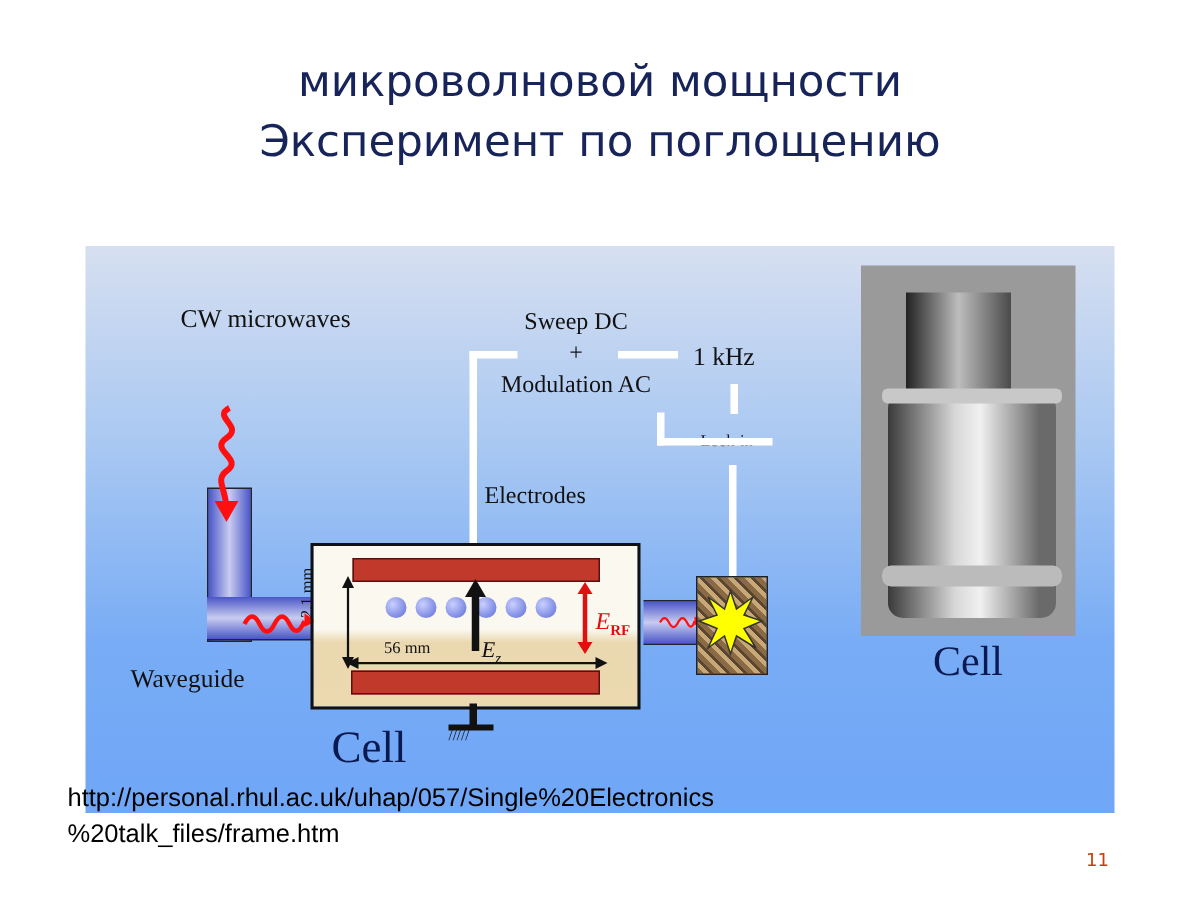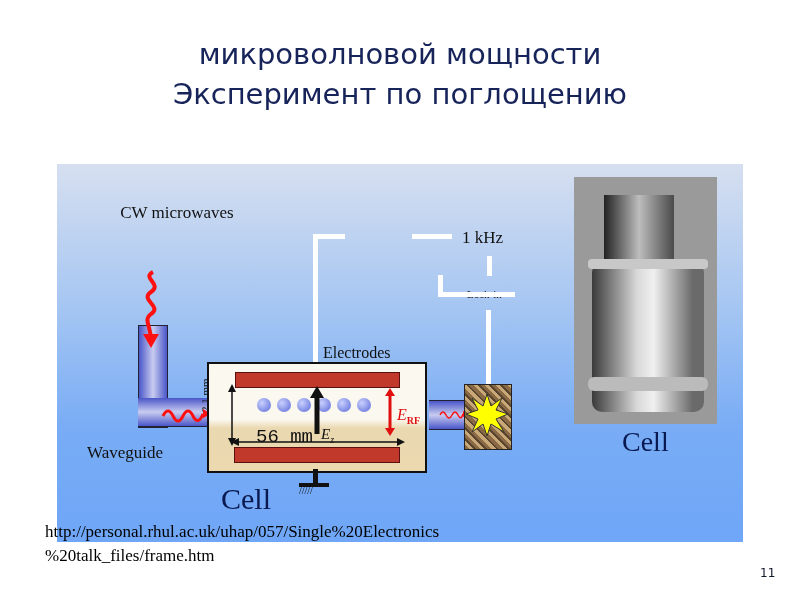--- a/index.html
+++ b/index.html
@@ -2,40 +2,45 @@
 <html><head>
 <meta charset="utf-8">
 <style>
   html,body{margin:0;padding:0;}
   body{width:800px;height:600px;background:#ffffff;position:relative;overflow:hidden;font-family:"DejaVu Sans",sans-serif;}
   .title{position:absolute;left:0;top:34px;width:800px;text-align:center;color:#17245a;font-family:"DejaVu Sans",sans-serif;font-size:29px;line-height:40px;}
   .figure{position:absolute;left:57px;top:118px;width:686px;height:378px;background:linear-gradient(#d6dff0 0%,#a9c8f2 35%,#78acf5 70%,#6fa6f7 100%);overflow:hidden;margin-top:46px;}
   .serif{font-family:"Liberation Serif","DejaVu Serif",serif;color:#111;position:absolute;white-space:nowrap;}
   .abs{position:absolute;}
   .wire{position:absolute;background:#ffffff;}
-  .source{position:absolute;left:45px;top:520px;font-size:17px;color:#000;line-height:24px;font-family:Liberation Serif, serif;}
-  .pagenum{position:absolute;left:760px;top:566px;font-size:12px;color:#0f172a;font-family:"DejaVu Sans",sans-serif;text-align:right;}
+  .source{position:absolute;left:45px;top:520px;font-size:17px;color:#000;line-height:24px;font-family:Liberation Sans, sans-serif;}
+  .pagenum{position:absolute;left:724px;top:566px;font-size:12px;color:#c2410c;font-family:"DejaVu Sans",sans-serif;text-align:right;}
 </style>
 </head>
 <body>
 
 <div class="title">
   <div>микроволновой мощности</div>
   <div>Эксперимент по поглощению</div>
 </div>
 
 <div class="figure">
 
   <div class="serif" style="left:20px;top:38px;width:200px;text-align:center;font-size:17px;line-height:21px;">
     <div>CW microwaves</div>
   </div>
 
+  <div class="serif" style="left:262px;top:40px;width:130px;text-align:center;font-size:16px;line-height:21px;">
+    <div>Sweep DC</div>
+    <div>+</div>
+    <div>Modulation AC</div>
+  </div>
   <div class="serif" style="left:405px;top:64px;font-size:17px;">1 kHz</div>
   <div class="serif" style="left:410px;top:124px;font-size:11px;">Lock-in</div>
-  <div class="serif" style="left:266px;top:180px;font-size:16px;">Electrodes</div>
+  <div class="serif" style="left:266px;top:158px;font-size:16px;">Electrodes</div>
   <div class="serif" style="left:30px;top:279px;font-size:17px;">Waveguide</div>
   <div class="serif" style="left:164px;top:318px;font-size:30px;color:#0a1a50;">Cell</div>
 
   <div class="wire" style="left:256px;top:70px;width:5px;height:140px;"></div>
   <div class="wire" style="left:256px;top:70px;width:32px;height:5px;"></div>
   <div class="wire" style="left:355px;top:70px;width:40px;height:5px;"></div>
   <div class="wire" style="left:381px;top:111px;width:5px;height:22px;"></div>
   <div class="wire" style="left:381px;top:128px;width:77px;height:5px;"></div>
   <div class="wire" style="left:430px;top:92px;width:5px;height:20px;"></div>
   <div class="wire" style="left:429px;top:146px;width:5px;height:76px;"></div>
@@ -73,21 +78,21 @@
     <line x1="30" y1="80" x2="192" y2="80" stroke="#111" stroke-width="1.5"></line>
     <polygon points="32,76 32,84 24,80" fill="#111"></polygon>
     <polygon points="190,76 190,84 198,80" fill="#111"></polygon>
     <line x1="110" y1="72" x2="110" y2="34" stroke="#111" stroke-width="5"></line>
     <polygon points="103,36 117,36 110,24" fill="#111"></polygon>
     <line x1="183" y1="32" x2="183" y2="68" stroke="#e01010" stroke-width="3"></line>
     <polygon points="178,34 188,34 183,26" fill="#e01010"></polygon>
     <polygon points="178,66 188,66 183,74" fill="#e01010"></polygon>
   </svg>
   <div class="serif" style="left:142px;top:248px;font-size:11px;transform:rotate(-90deg);transform-origin:left top;">2.1 mm</div>
-  <div class="serif" style="left:199px;top:262px;font-size:19px;font-family:Liberation Mono, monospace;">56 mm</div>
+  <div class="serif" style="left:199px;top:262px;font-size:11px;font-family:Liberation Serif, serif;">56 mm</div>
   <div class="serif" style="left:264px;top:262px;font-size:15px;font-style:italic;text-align:center;">
     <span>E</span><sub style="font-size:10px;">z</sub>
   </div>
   <div class="serif" style="left:340px;top:242px;font-size:16px;font-style:italic;color:#e01010;font-family:Liberation Serif, serif;">
     <span>E</span><sub style="font-size:10px;font-style:normal;font-weight:bold;">RF</sub>
   </div>
   <svg class="abs" style="left:382px;top:242px;" width="30" height="16" viewBox="0 0 30 16">
     <path d="M1 9 Q4 3,7 9 T13 9 T19 9 T24 8" fill="none" stroke="#ff1010" stroke-width="1.5"></path>
     <polygon points="24,5 30,8 24,11" fill="#ff1010"></polygon>
   </svg>

